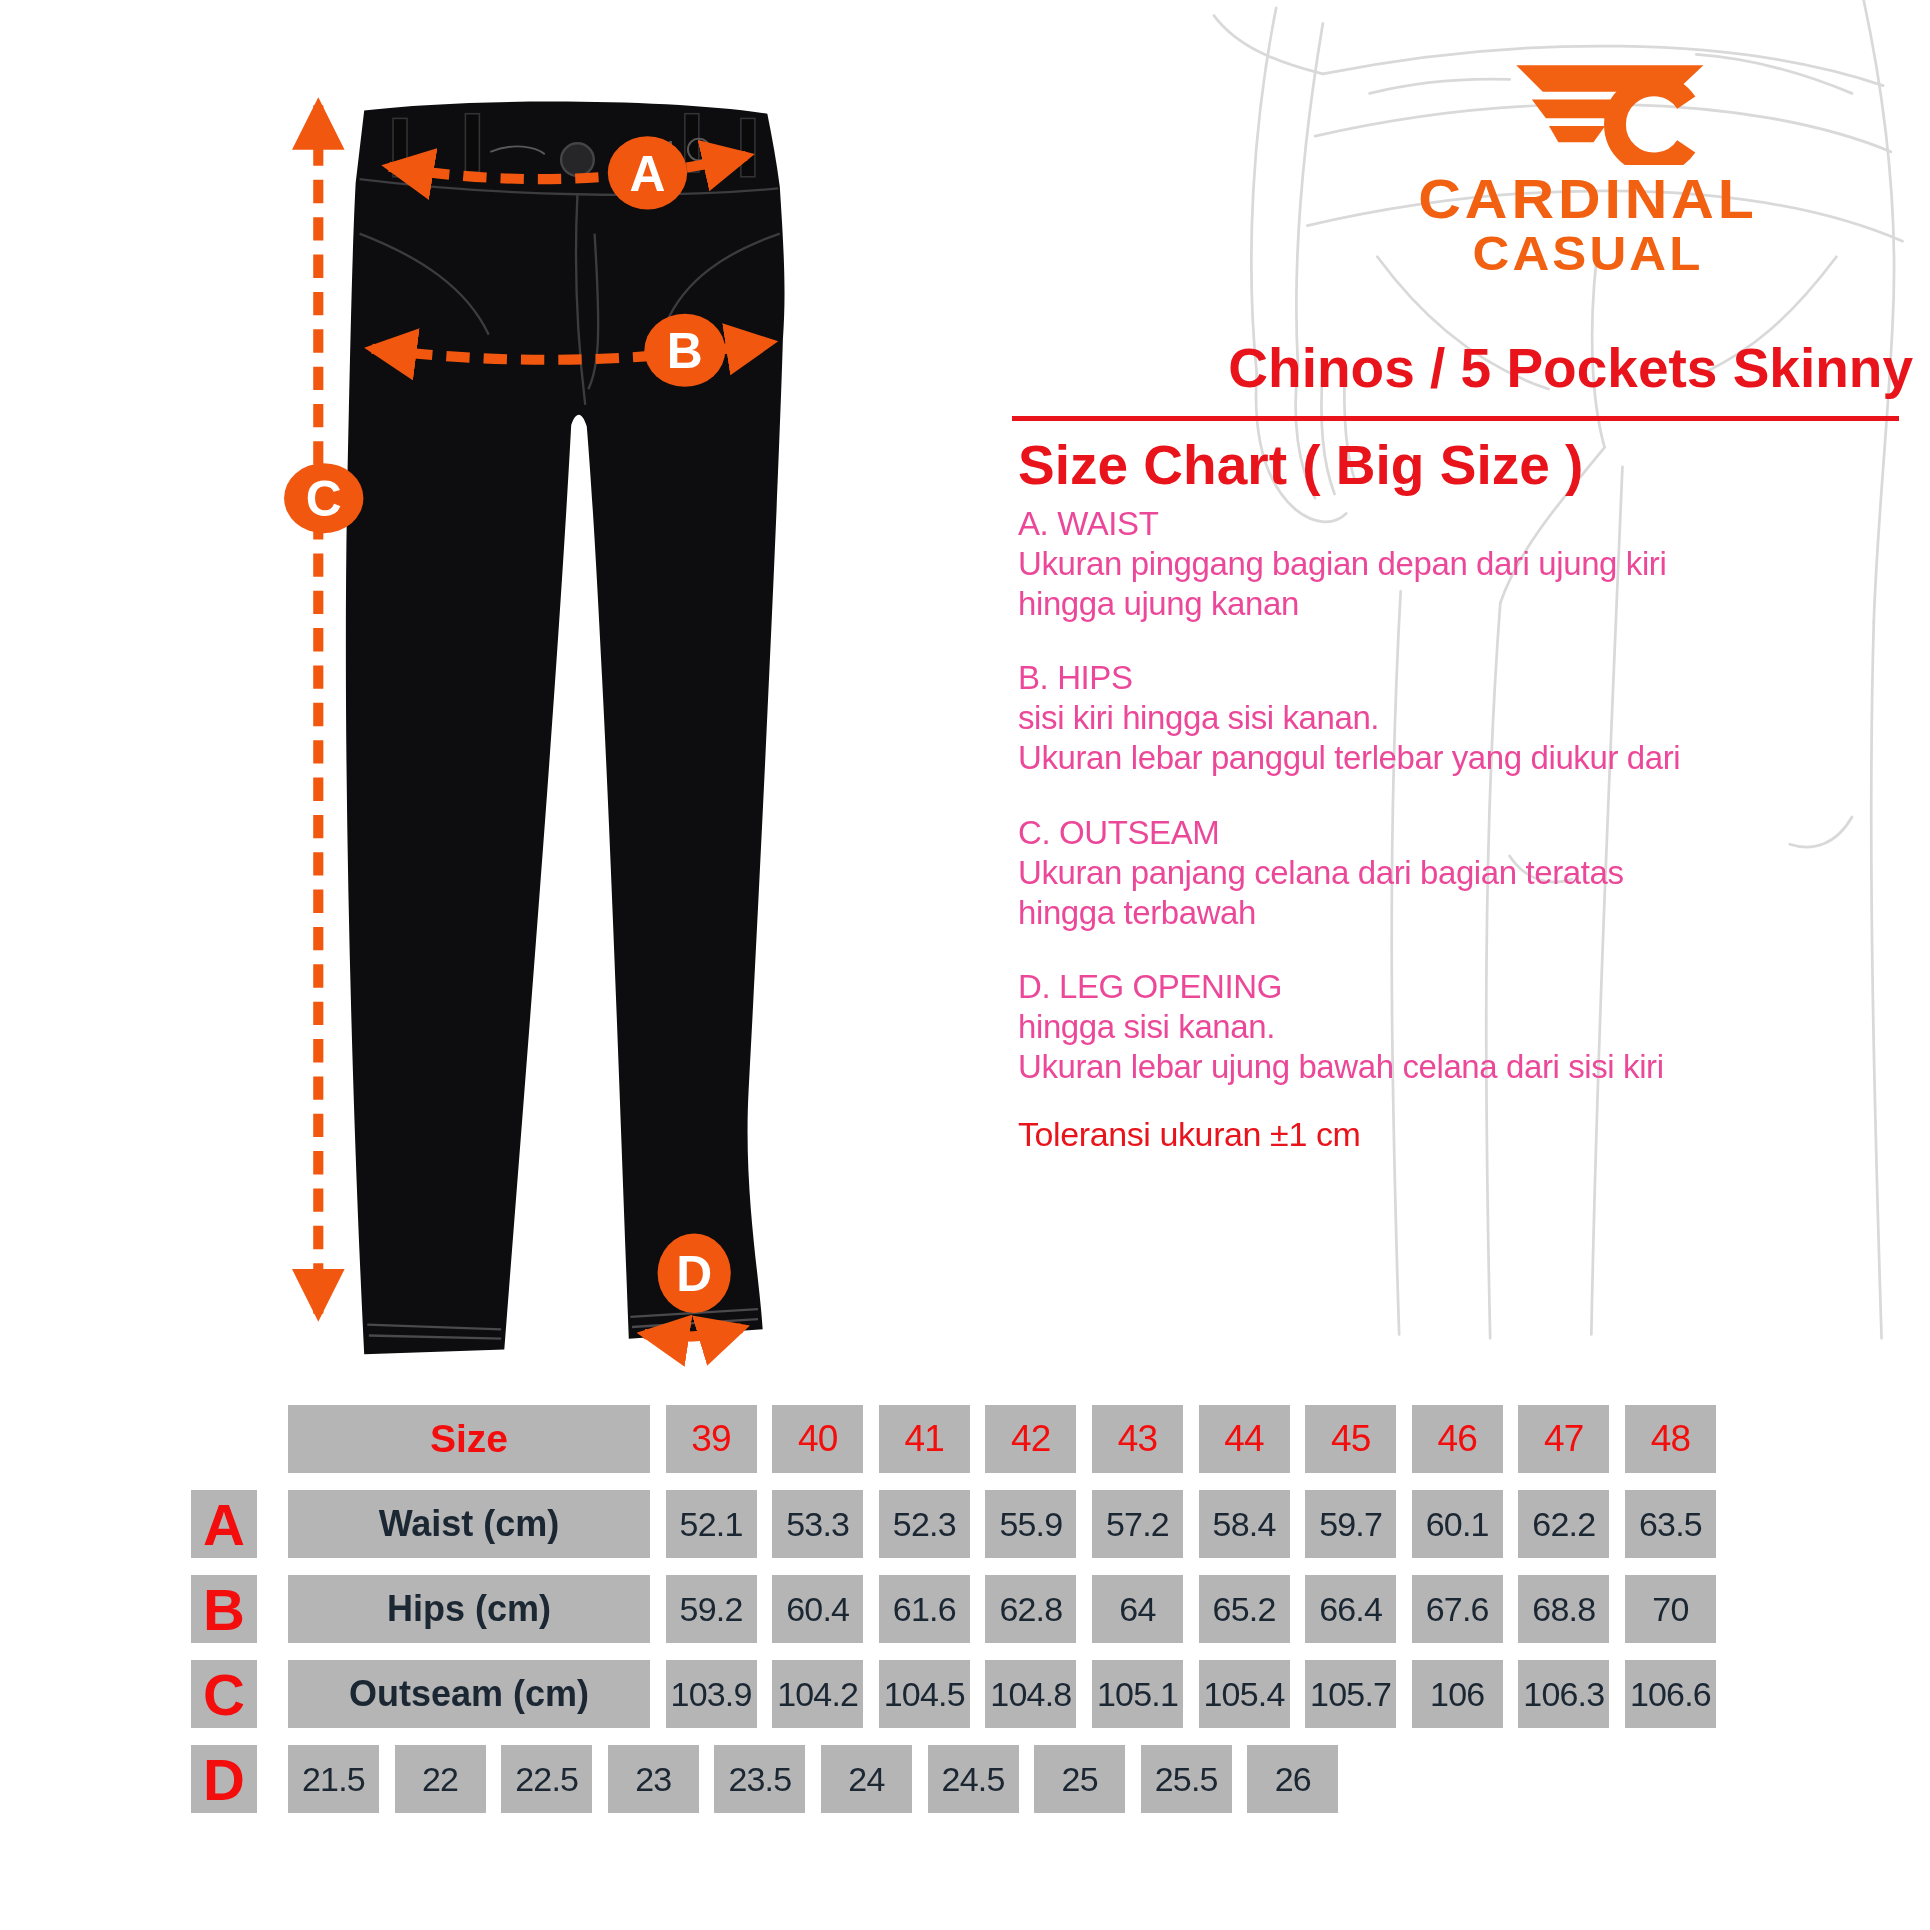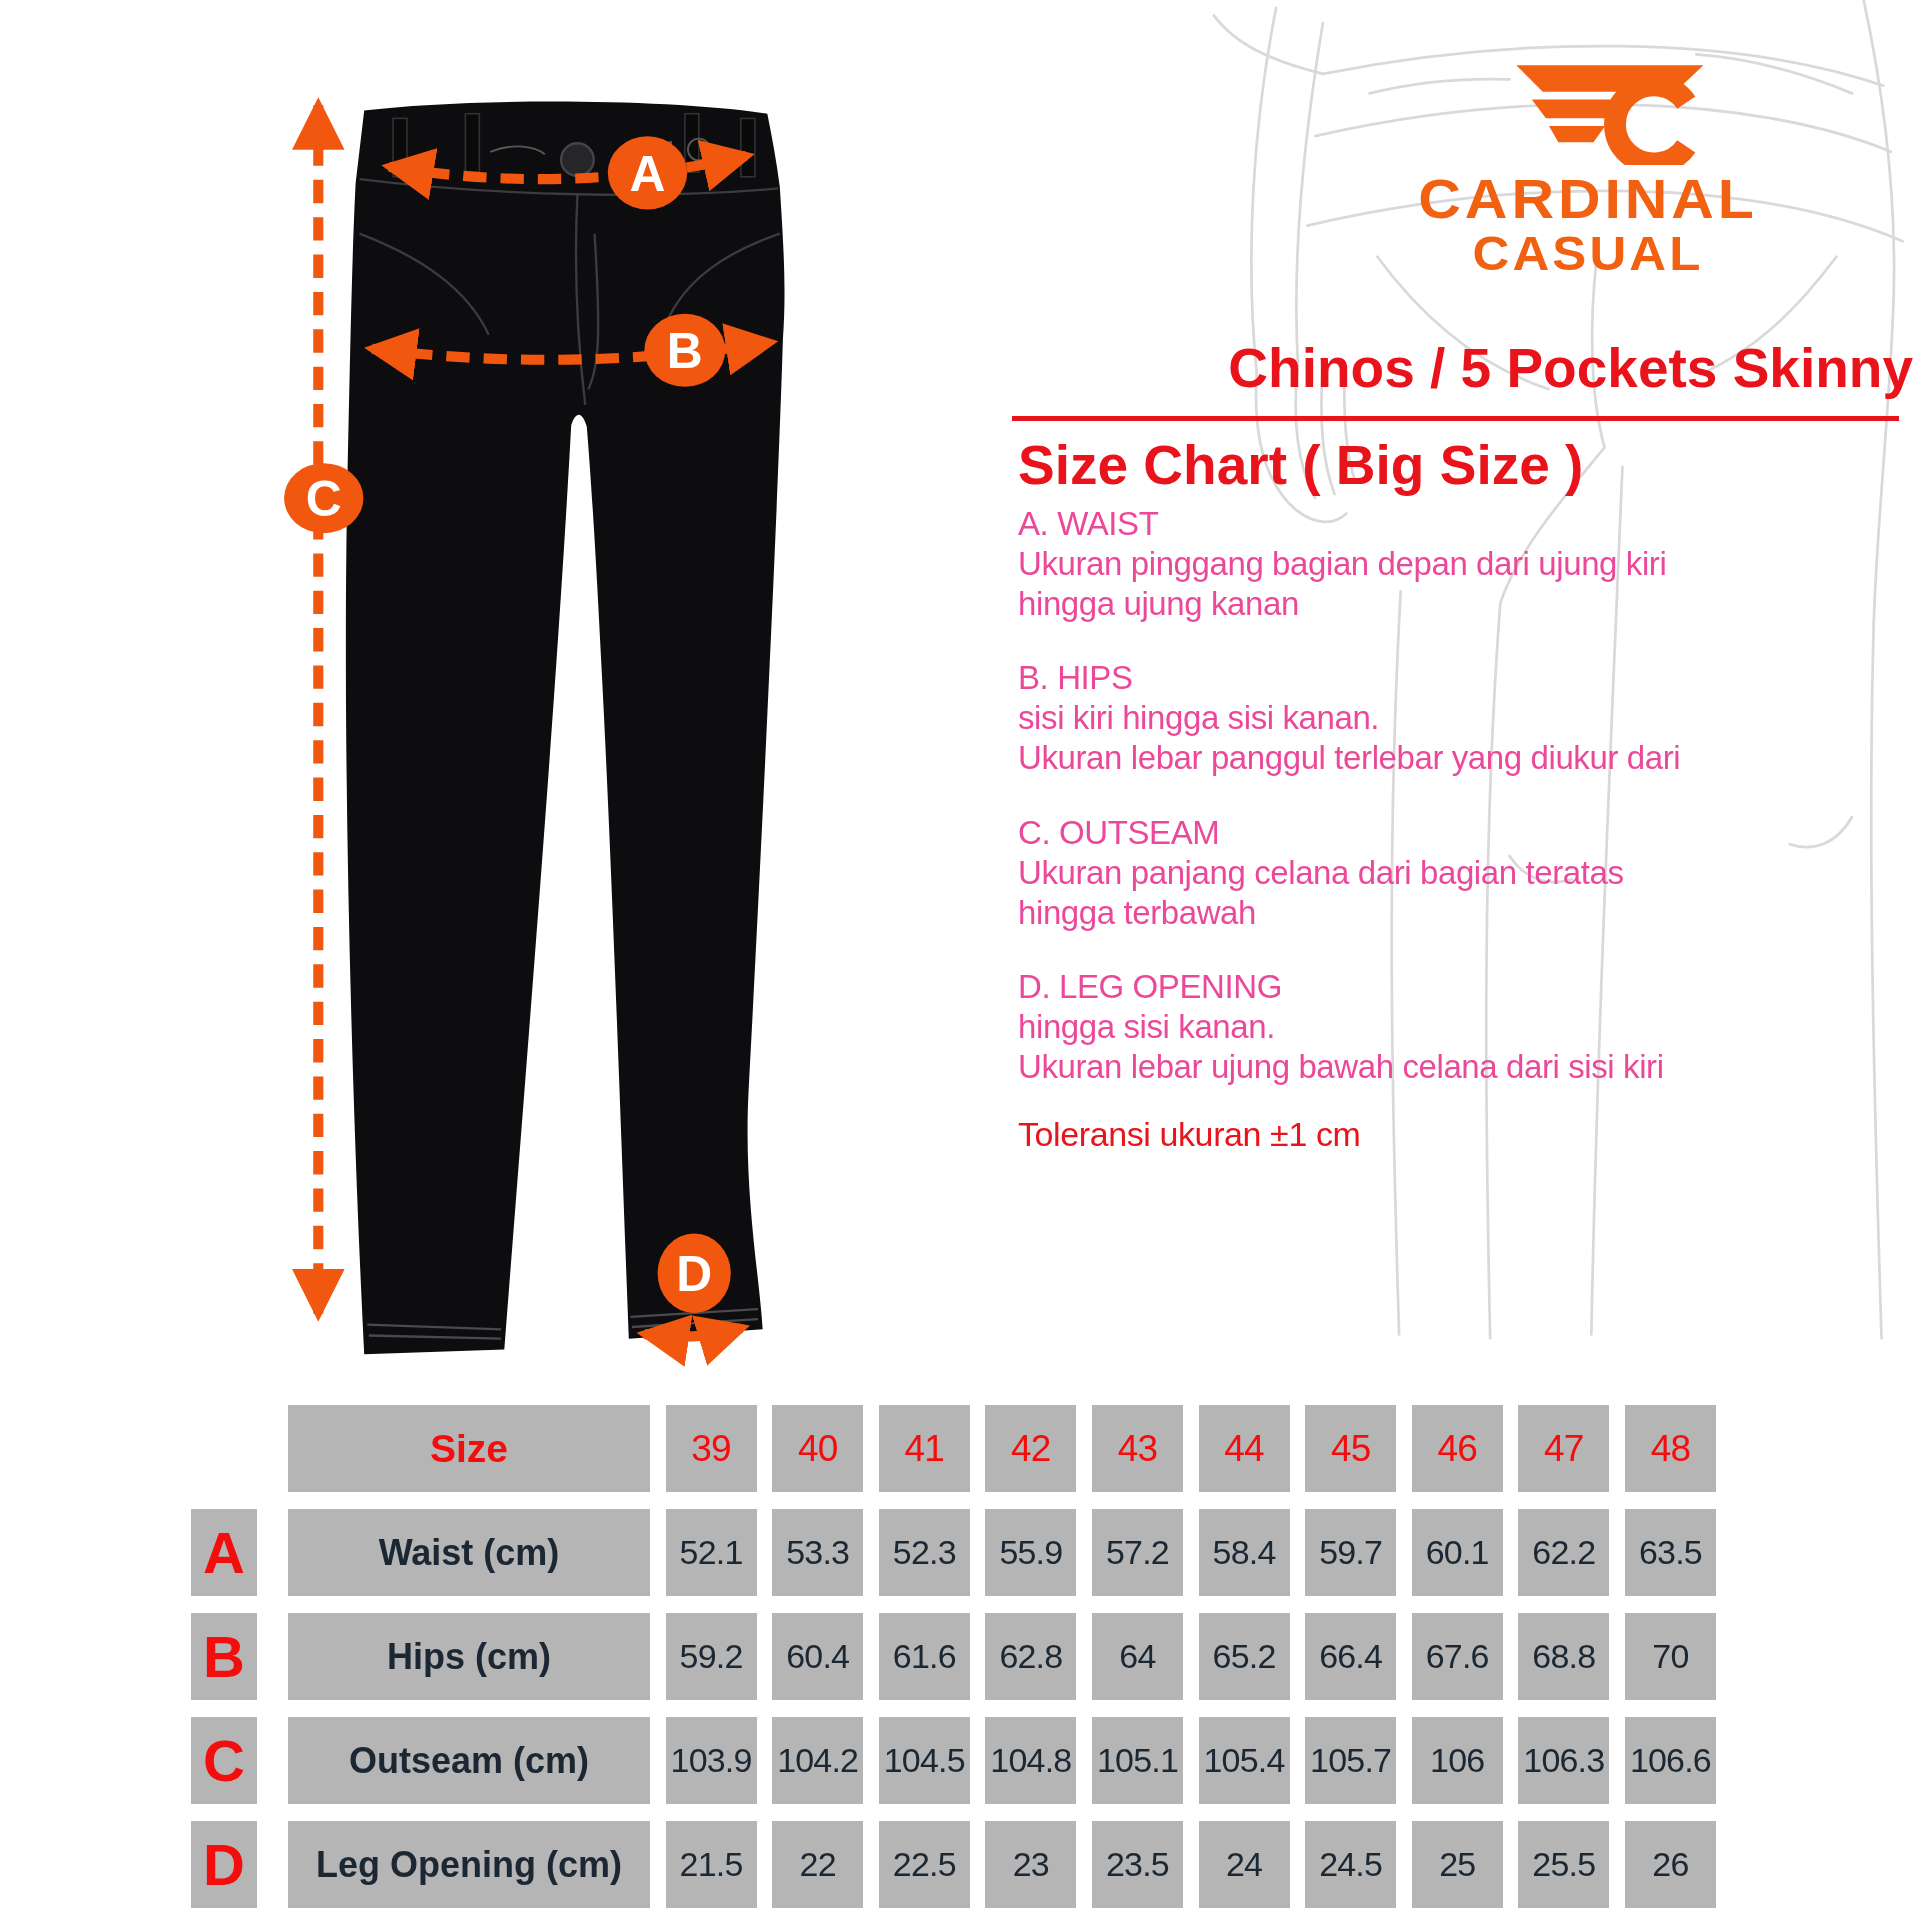--- a/index.html
+++ b/index.html
@@ -22,21 +22,21 @@
   .page-subtitle{position:absolute;left:1018px;top:433px;width:895px;
     font-size:55px;font-weight:700;color:#E8131B;white-space:nowrap;}
 
   .measure-section{position:absolute;left:1018px;width:903px;color:#ec4899;}
   .m-head{font-size:33px;line-height:40px;letter-spacing:-0.4px;}
   .m-line{font-size:33px;line-height:40px;letter-spacing:-0.4px;}
   .tolerance-note{position:absolute;left:1018px;top:1115px;font-size:34px;color:#E8131B;letter-spacing:-0.4px;}
 
   
   .size-table{position:absolute;left:191px;top:1405px;width:1549px;}
-  .trow{display:flex;height:87px;margin-bottom:17px;text-align:center;}
+  .trow{display:flex;height:68px;margin-bottom:17px;text-align:center;}
   .cell{background:#B5B5B5;display:flex;align-items:center;justify-content:center;}
   .c-letter{width:66px;margin-right:31px;font-size:58px;font-weight:700;color:#F40D0D;}
   .c-letter.ghost{visibility:hidden;}
   .c-label{width:362px;margin-right:15.6px;font-size:36px;font-weight:700;color:#1B2733;}
   .c-val{width:91px;margin-right:15.6px;font-size:34px;font-weight:400;color:#1B2733;letter-spacing:-0.8px;}
   .c-val:last-child{margin-right:0;}
   .hdr .c-label{color:#F40D0D;font-size:39px;}
   .hdr .c-val{color:#F40D0D;font-size:37px;}
 </style>
 </head>
@@ -244,21 +244,20 @@
       <div class="cell c-val">105.1</div>
       <div class="cell c-val">105.4</div>
       <div class="cell c-val">105.7</div>
       <div class="cell c-val">106</div>
       <div class="cell c-val">106.3</div>
       <div class="cell c-val">106.6</div>
     </div>
 
     <div class="trow">
       <div class="cell c-letter">D</div>
-      <div class="cell c-label">Leg Opening (cm)</div>
       <div class="cell c-val">21.5</div>
       <div class="cell c-val">22</div>
       <div class="cell c-val">22.5</div>
       <div class="cell c-val">23</div>
       <div class="cell c-val">23.5</div>
       <div class="cell c-val">24</div>
       <div class="cell c-val">24.5</div>
       <div class="cell c-val">25</div>
       <div class="cell c-val">25.5</div>
       <div class="cell c-val">26</div>

